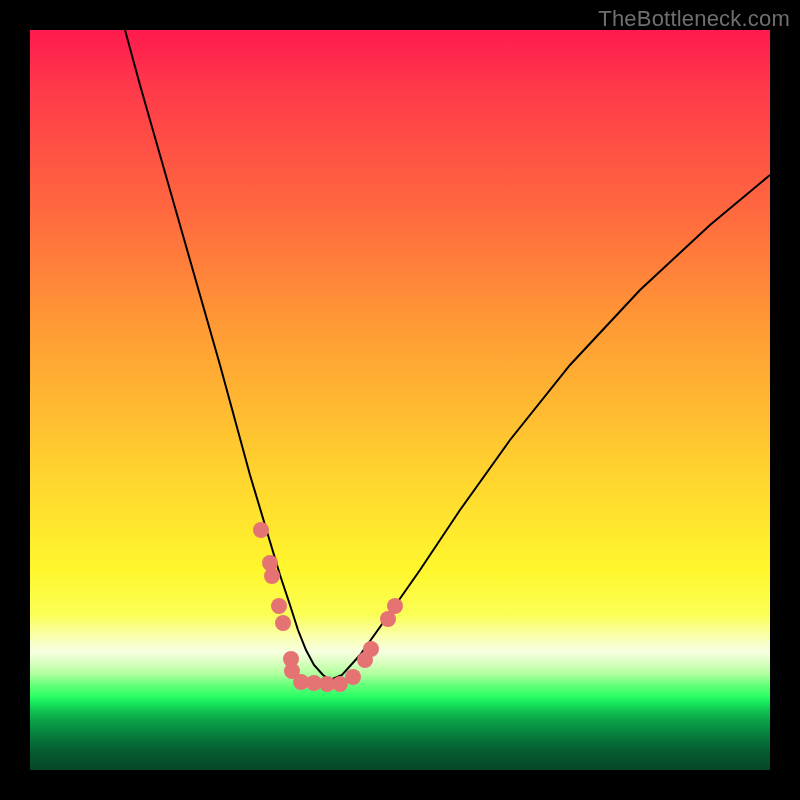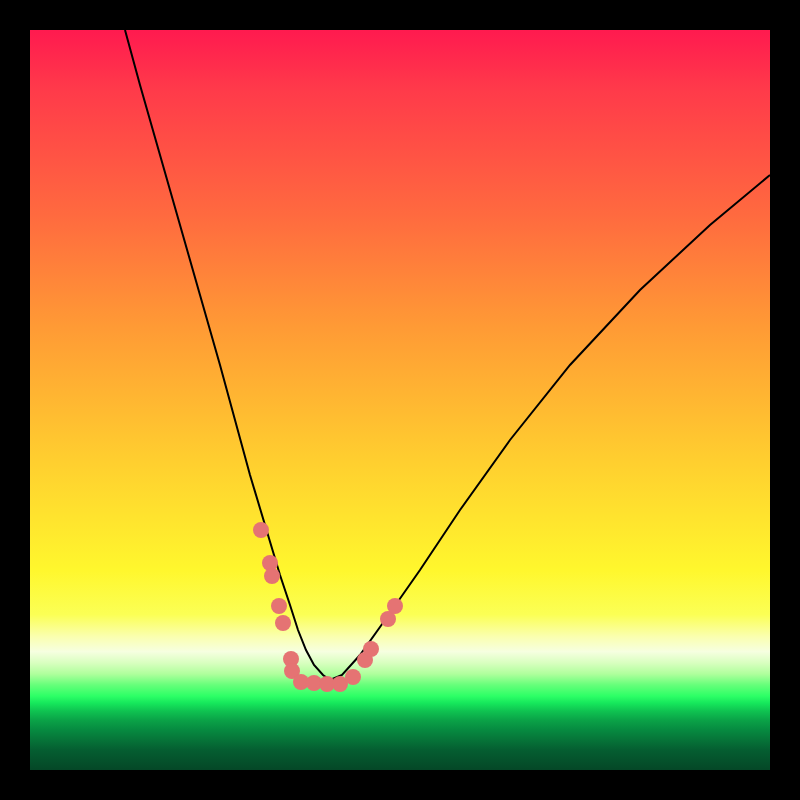--- a/index.html
+++ b/index.html
@@ -65,20 +65,21 @@
     color: #6f6f6f;
     font-size: 22px;
     letter-spacing: 0.2px;
     font-weight: 400;
   }
 </style>
 </head>
 <body>
 
 <div class="frame">
+  <div class="watermark">TheBottleneck.com</div>
 
   <div class="plot">
     <svg class="curve" viewBox="0 0 740 740" preserveAspectRatio="none">
       <path id="curve-path" fill="none" stroke-width="2" d="M95 0 L110 55 L130 125 L150 195 L170 265 L190 335 L205 390 L220 445 L235 495 L250 545 L260 575 L268 600 L276 620 L284 635 L293 645 L300 650 L312 645 L330 625 L355 590 L390 540 L430 480 L480 410 L540 335 L610 260 L680 195 L740 145" stroke="#000000"></path>
       <g id="dots">
           <circle cx="231" cy="500" r="8" fill="#e57373"></circle>
           <circle cx="240" cy="533" r="8" fill="#e57373"></circle>
           <circle cx="242" cy="546" r="8" fill="#e57373"></circle>
           <circle cx="249" cy="576" r="8" fill="#e57373"></circle>
           <circle cx="253" cy="593" r="8" fill="#e57373"></circle>

